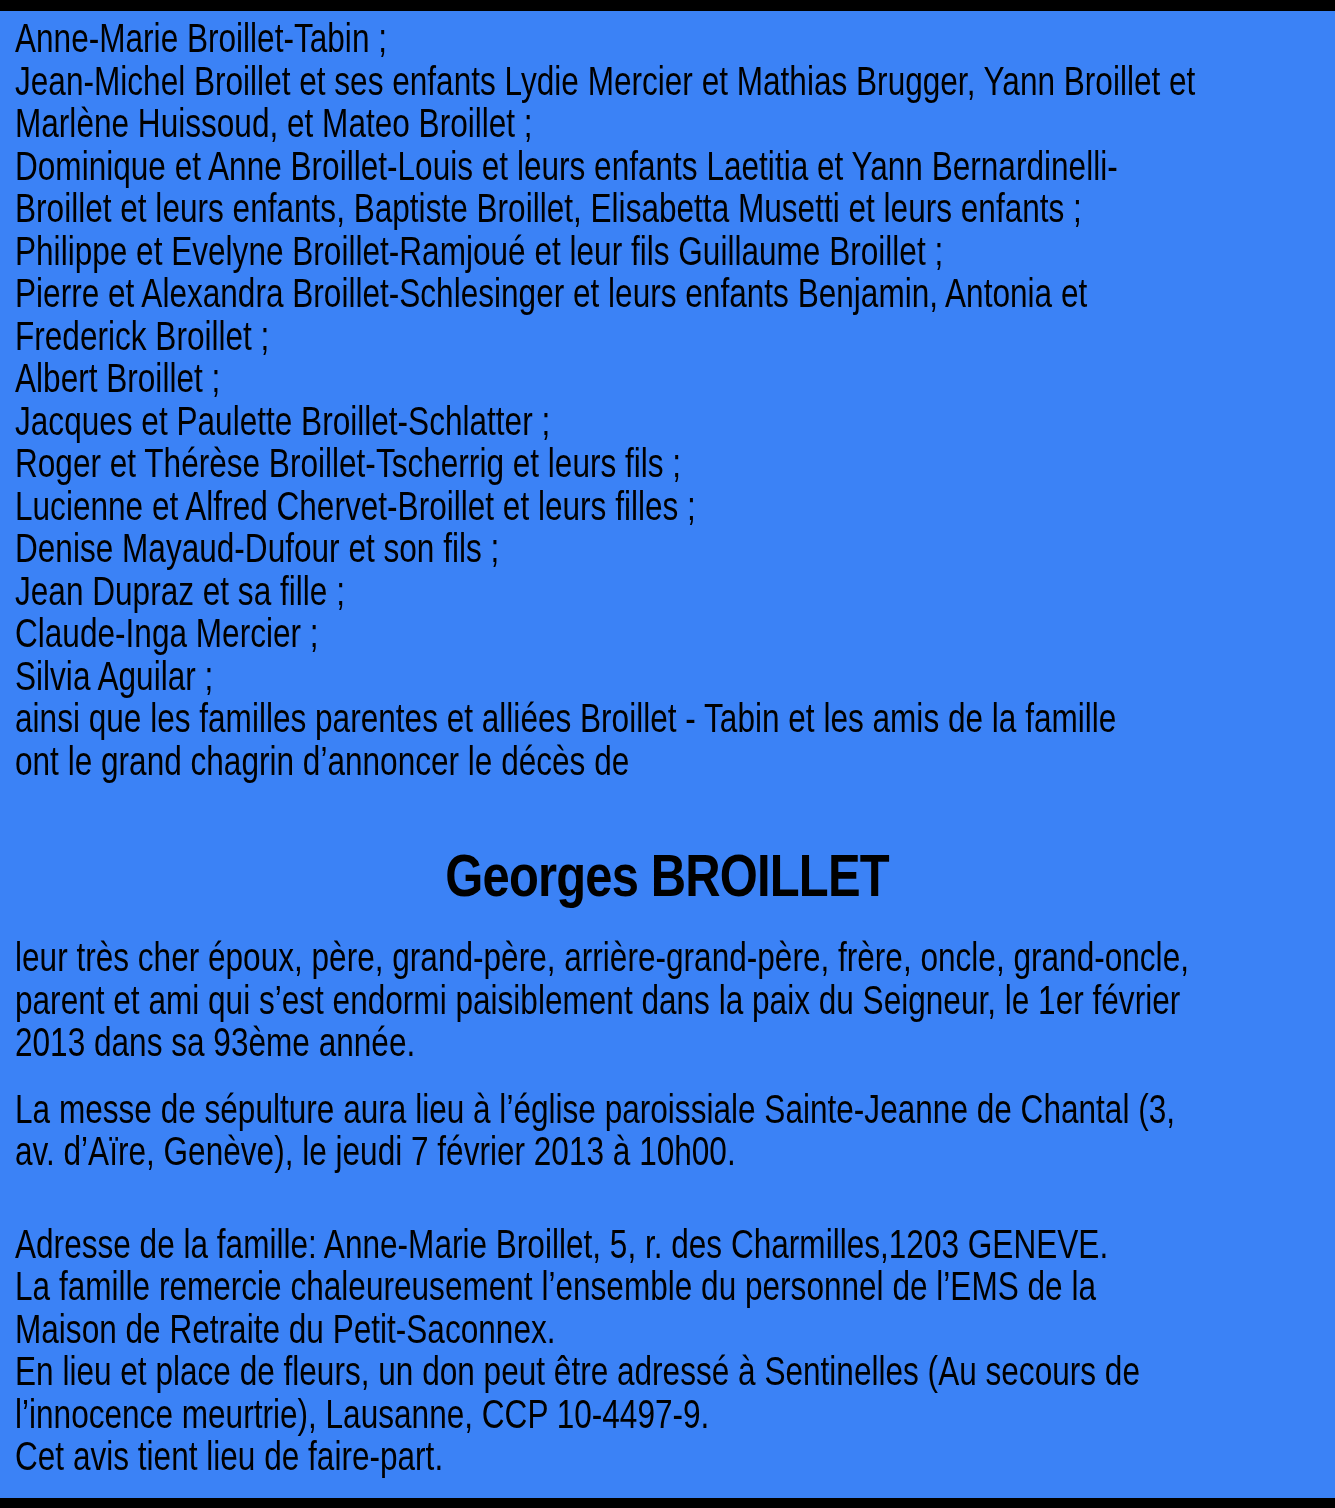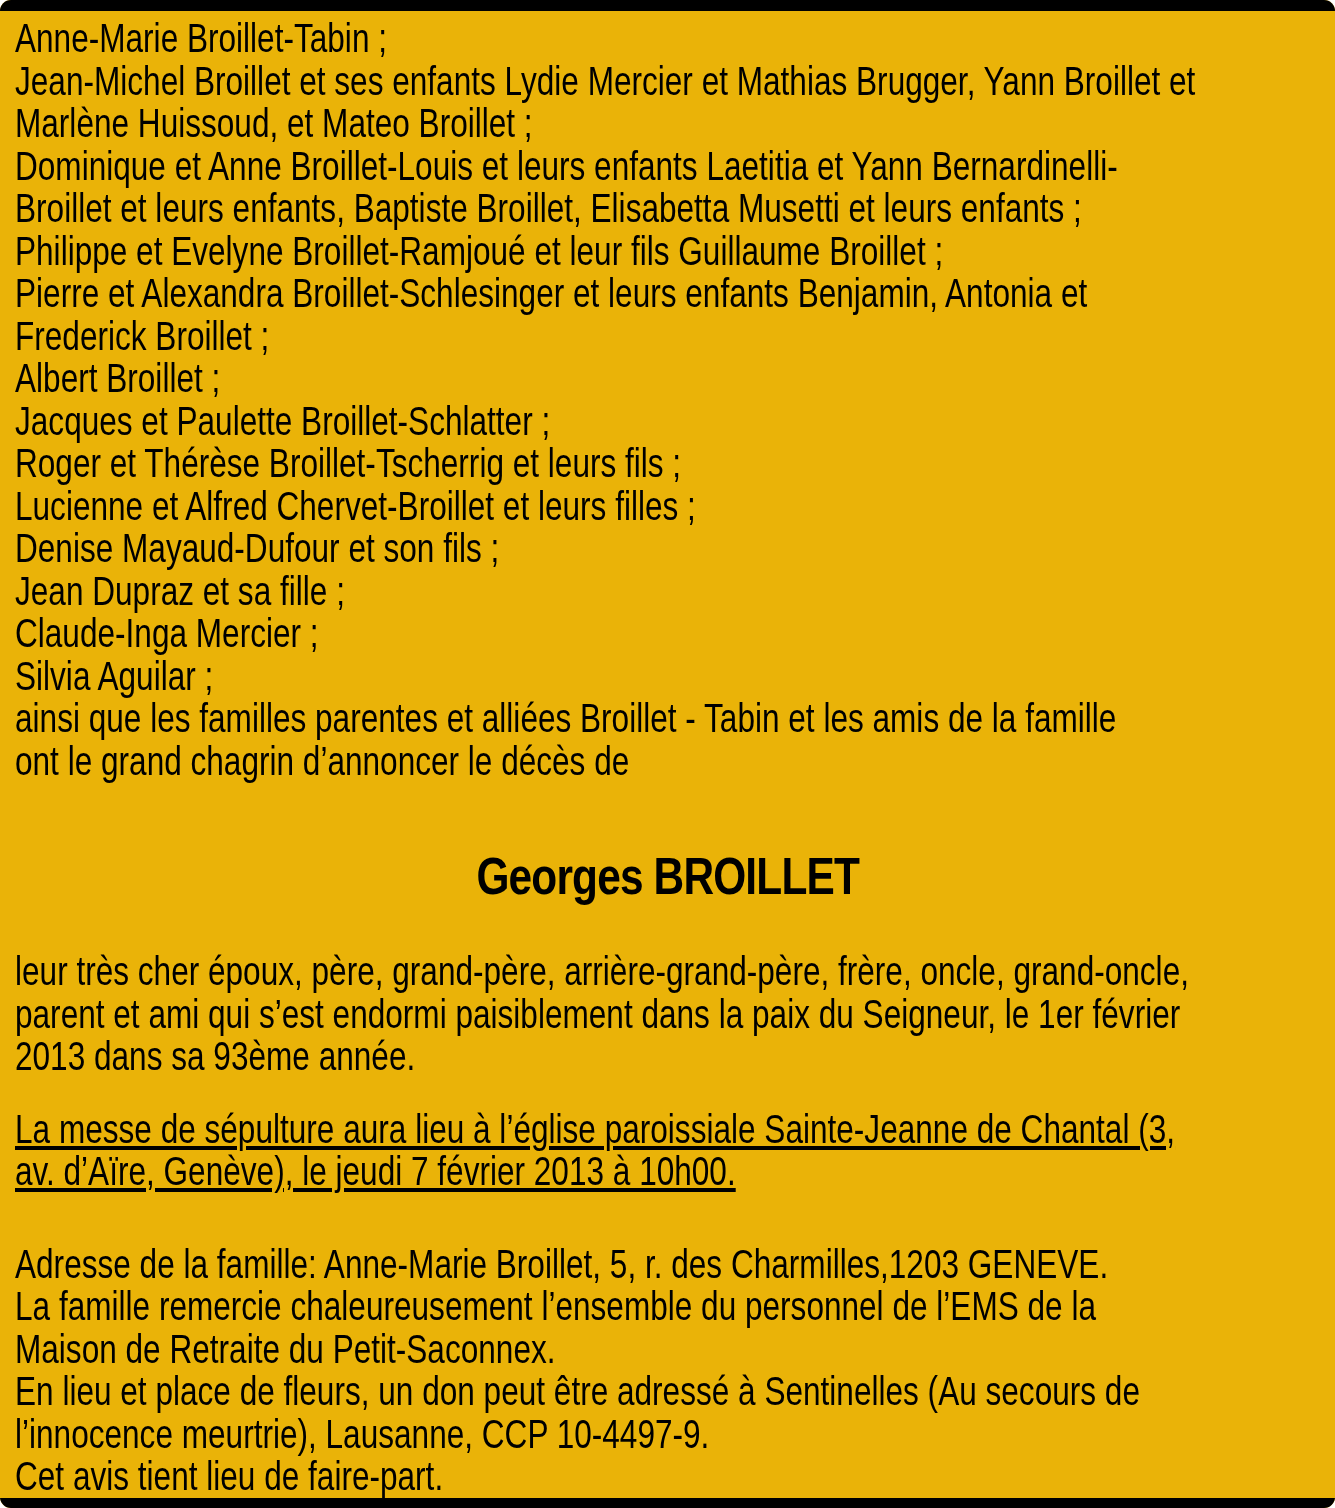--- a/index.html
+++ b/index.html
@@ -1,24 +1,23 @@
 <!DOCTYPE html>
 <html lang="fr"><head>
 <meta charset="utf-8">
 <style>
   html, body { margin: 0; padding: 0; background: #ffffff; }
   .page {
     position: relative;
     width: 1335px;
     height: 1508px;
-    background: #eab308;
+    background: #3b82f6;
     color: #000000;
     overflow: hidden;
     font-family: "Liberation Sans", sans-serif;
-    border-radius: 11px;
   }
   .bar {
     position: absolute;
     left: 0;
     width: 100%;
     background: #000000;
   }
   .bar-top { top: 0; height: 11px; }
   .bar-bottom { bottom: 0; height: 10px; }
   .content {
@@ -33,32 +32,32 @@
     white-space: nowrap;
     transform: scaleX(0.77);
     transform-origin: 0 50%;
   }
   .family-list { padding-top: 6px; }
   .title-row {
     margin-top: 56px;
     margin-right: 15px; 
     text-align: center;
     font-weight: bold;
-    font-size: 52px;
+    font-size: 60px;
     line-height: 76px;
   }
   .title-inner {
     display: inline-block;
     white-space: nowrap;
     transform: scaleX(0.815);
     transform-origin: 50% 50%;
     letter-spacing: -1px;
   }
-  .death-paragraph   { margin-top: 36px; }
-  .funeral-paragraph { margin-top: 30px; text-decoration: underline; }
+  .death-paragraph   { margin-top: 22px; }
+  .funeral-paragraph { margin-top: 24px; }
   .address-paragraph { margin-top: 50px; }
 </style>
 </head>
 <body>
 
 <div class="page">
 
   <div class="bar bar-top"></div>
 
   <div class="content">

